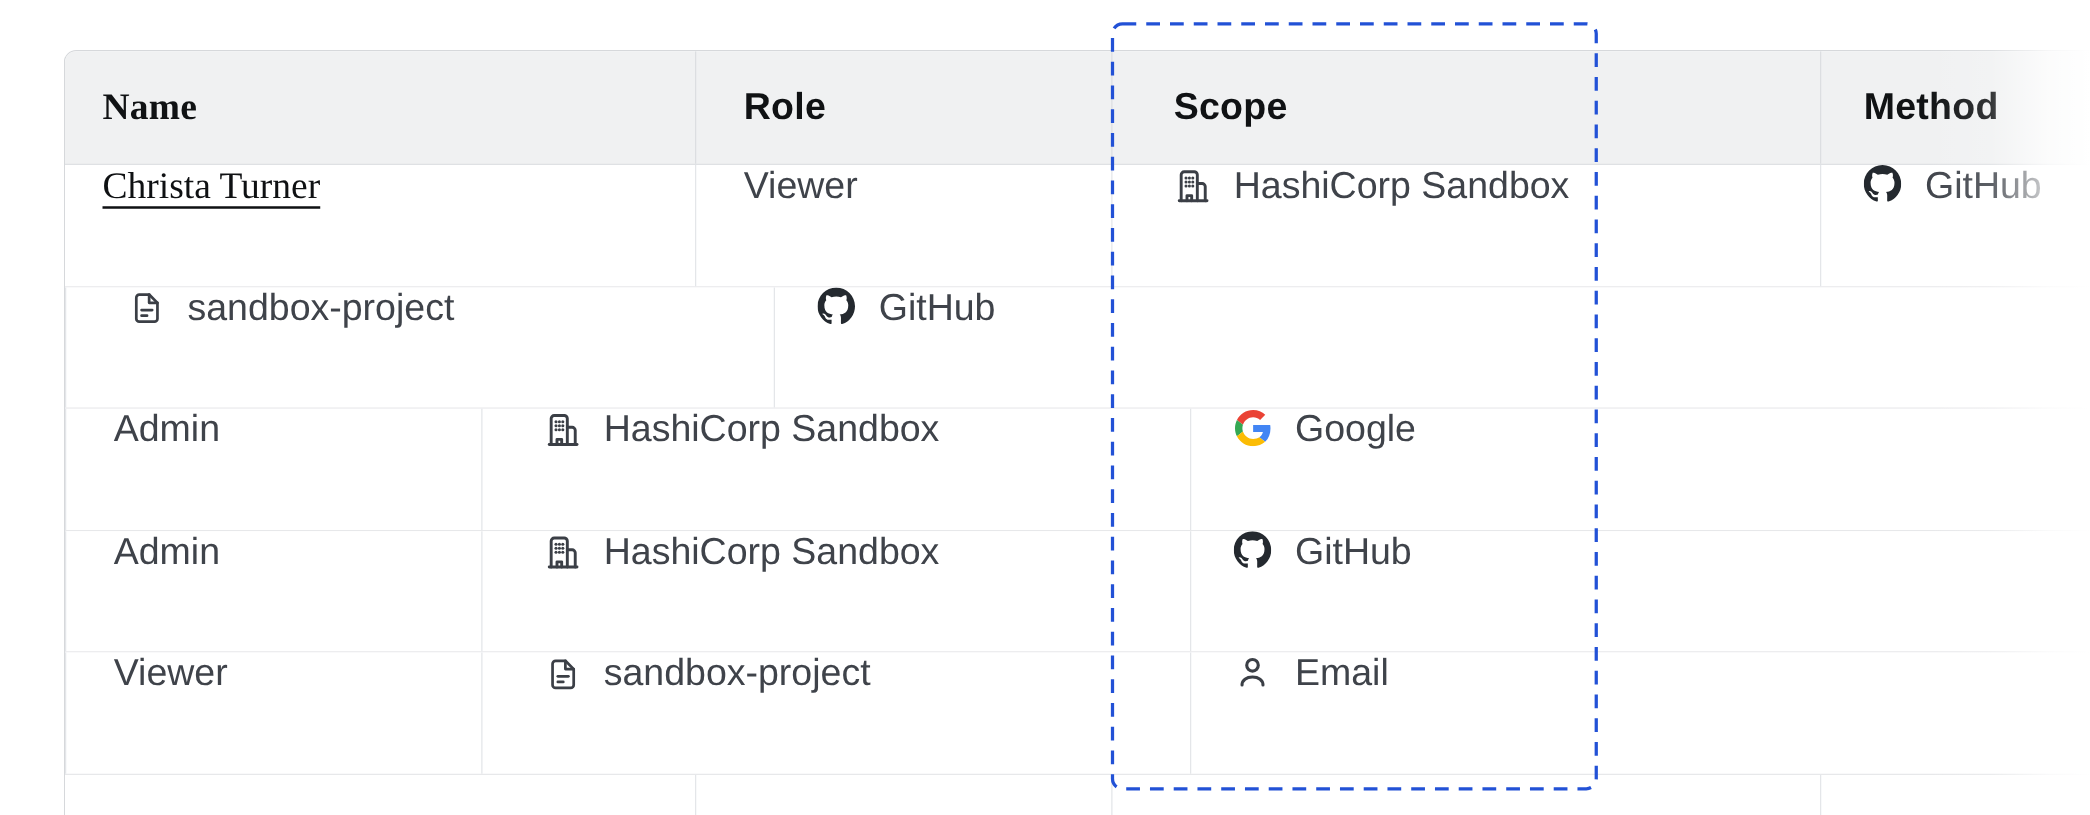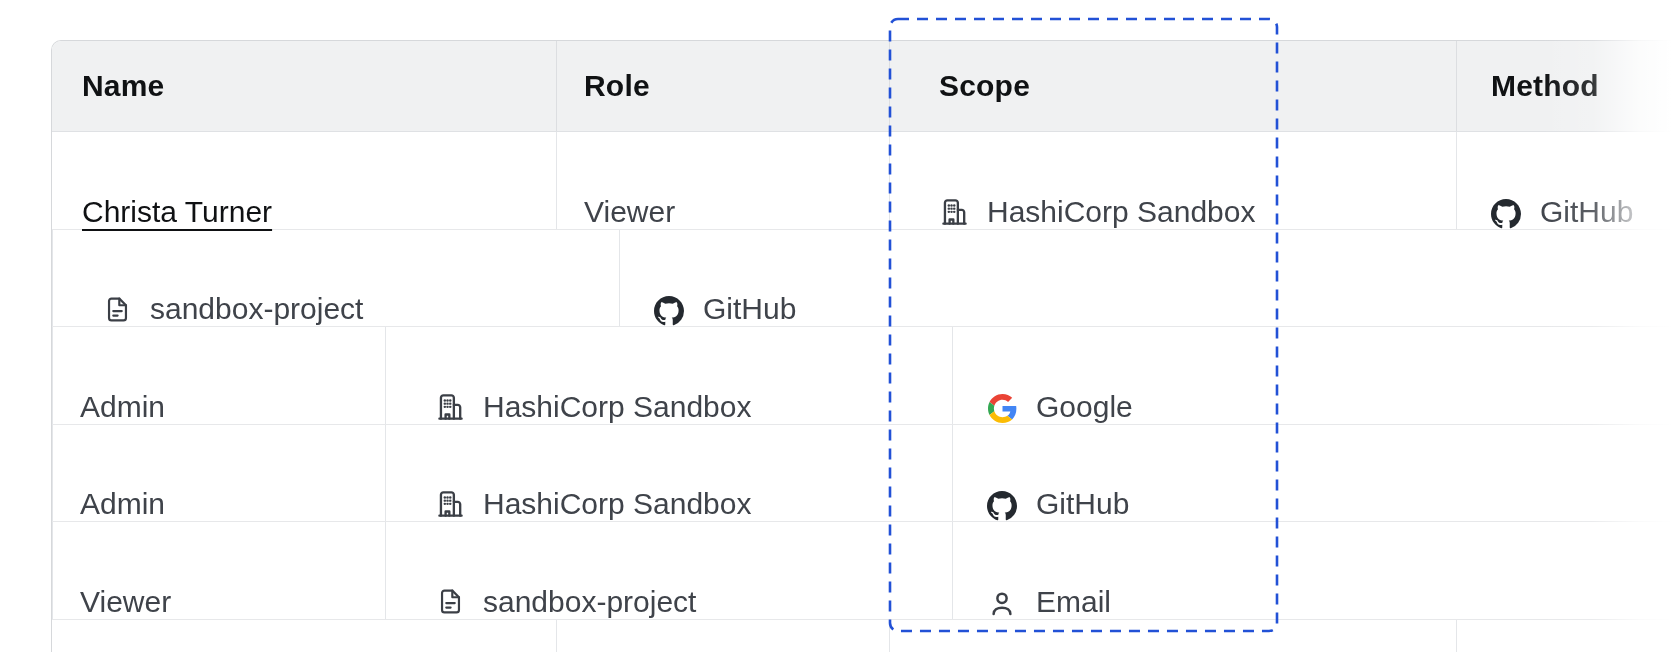--- a/index.html
+++ b/index.html
@@ -15,23 +15,23 @@
   .thead{
     display:flex;height:90px;background:#f0f1f2;
     border-bottom:1px solid #dfe1e4;
   }
   .th{
     display:flex;align-items:center;
     font-size:30px;font-weight:700;color:#101214;letter-spacing:.2px;
   }
   .row{display:flex;height:96.5px;border-bottom:1px solid #e7e8ea;background:#fff;}
   .row.partial{height:60px;border-bottom:none;}
-  .cell{display:flex;align-items:flex-end;font-size:30px;color:#3f434a;}
-  .c0{width:504px;padding-left:30px;box-sizing:border-box;}
-  .c1{width:333px;padding-left:27px;box-sizing:border-box;border-left:1px solid #e4e6e9;}
+  .cell{display:flex;align-items:flex-start;font-size:30px;color:#3f434a;}
+  .c0{width:504px;padding-left:30px;box-sizing:border-box;font-family:Liberation Serif, serif;}
+  .c1{width:333px;padding-left:38px;box-sizing:border-box;border-left:1px solid #e4e6e9;}
   .c2{width:567px;padding-left:49px;box-sizing:border-box;border-left:1px solid #e4e6e9;}
   .c3{flex:1;padding-left:34px;box-sizing:border-box;border-left:1px solid #e4e6e9;}
   .thead .c1,.thead .c2,.thead .c3{border-left:1px solid #dcdee1;}
   .name-link{
     font-size:30px;font-weight:500;color:#0f1113;cursor:pointer;
     text-decoration:underline;text-decoration-thickness:2.4px;text-underline-offset:7px;
   }
   .icon{display:inline-flex;align-items:center;justify-content:center;flex:0 0 auto;}
   .icon svg{display:block;}
   .scope-icon{width:31px;height:34px;margin-right:17px;}

